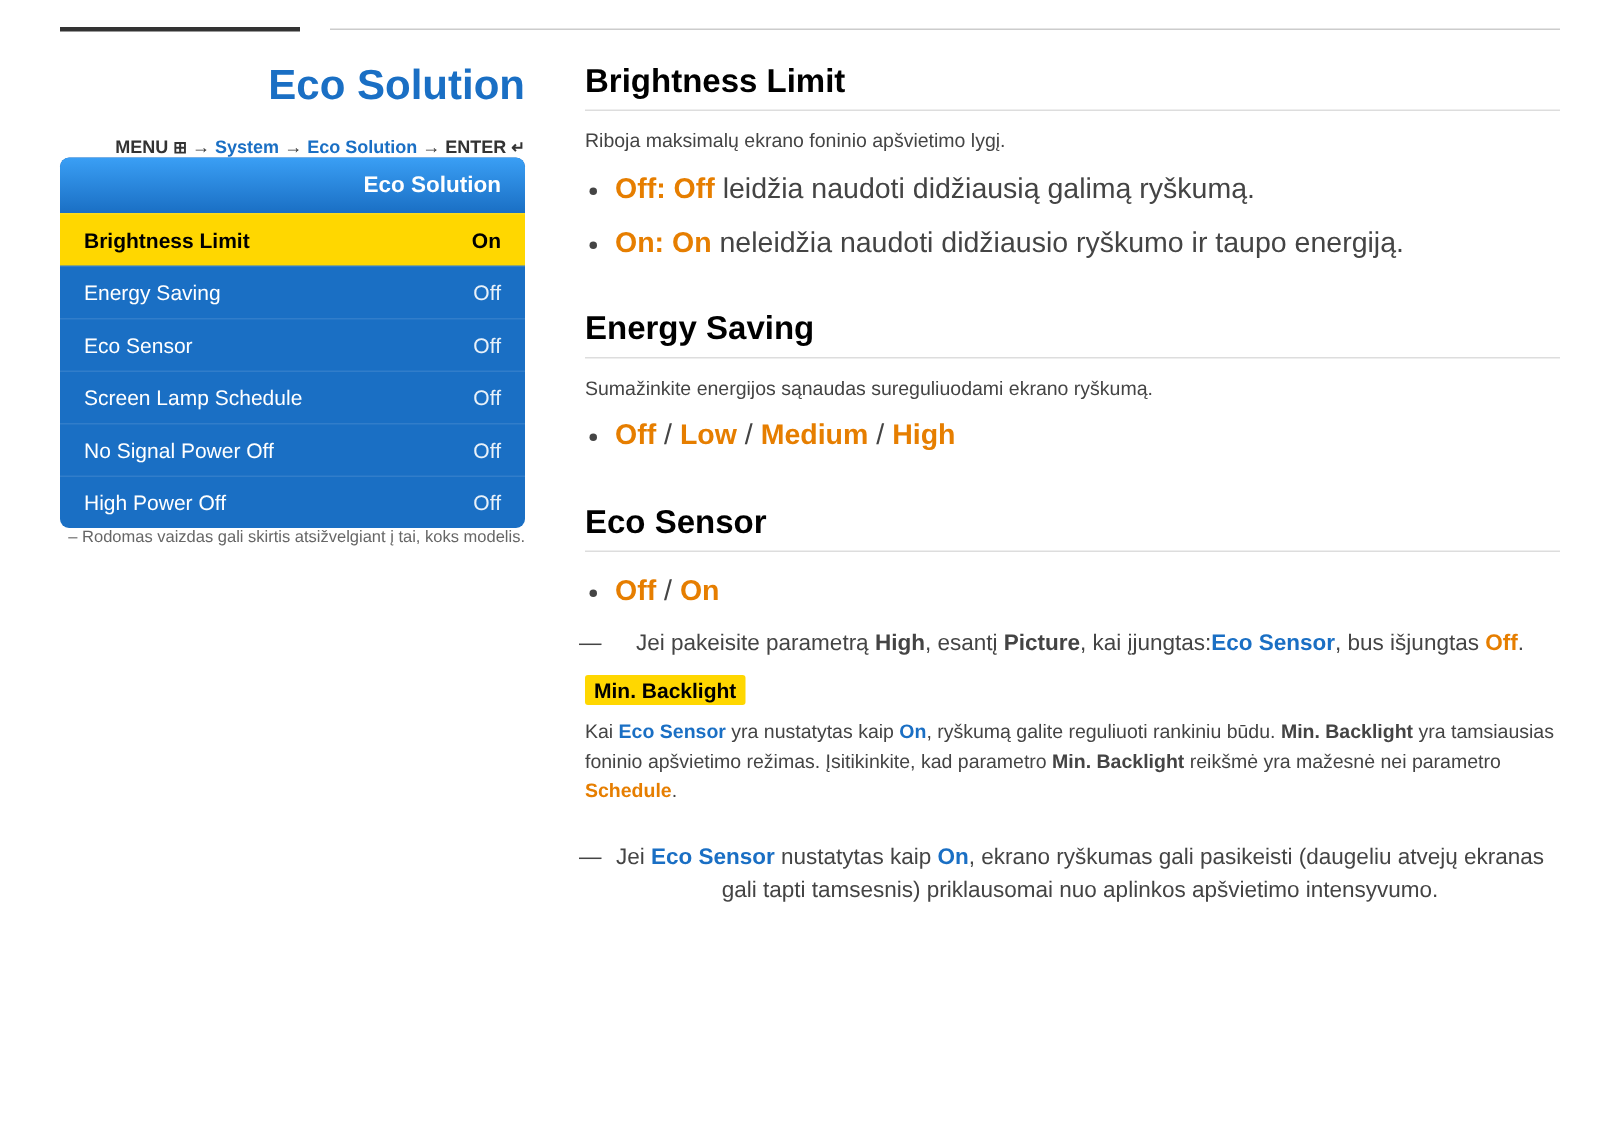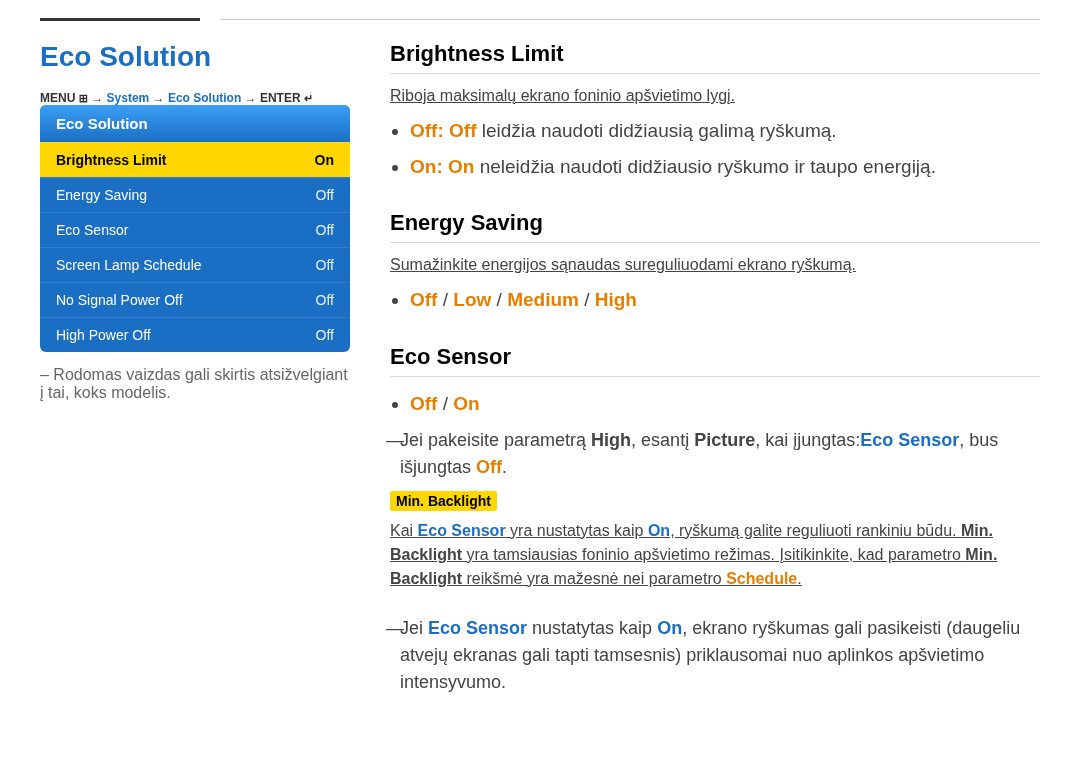--- a/index.html
+++ b/index.html
@@ -28,20 +28,21 @@
       background: #ccc;
     }
     .content {
       display: flex;
       padding: 10px 40px 20px 40px;
       gap: 40px;
     }
     .left-panel {
       width: 310px;
       flex-shrink: 0;
+      text-align: right;
     }
     .page-title {
       font-size: 28px;
       font-weight: bold;
       color: #1a6fc4;
       margin-bottom: 18px;
     }
     .menu-path {
       font-size: 12px;
       font-weight: bold;
@@ -79,44 +80,42 @@
       border-radius: 0;
     }
     .menu-item.active .item-value {
       color: #000;
     }
     .item-value {
       color: rgba(255,255,255,0.9);
       font-size: 14px;
     }
     .note {
-      font-size: 16px;
+      font-size: 11px;
       color: #666;
-      margin-top: 14px;
     }
     .right-panel {
       flex: 1;
     }
     .section {
       margin-bottom: 26px;
     }
     .section-title {
       font-size: 22px;
       font-weight: bold;
       color: #000;
       margin-bottom: 10px;
       border-bottom: 1px solid #ddd;
       padding-bottom: 6px;
     }
     .section p {
-      font-size: 16px;
+      font-size: 13px;
       color: #444;
       margin-bottom: 6px;
       line-height: 1.5;
-      text-decoration: underline;
     }
     .section ul {
       list-style: disc;
       margin-left: 20px;
       font-size: 19px;
       color: #444;
       line-height: 1.8;
     }
     .section ul li {
       margin-bottom: 2px;
@@ -128,26 +127,27 @@
       background: #ffd700;
       color: #000;
       font-weight: bold;
       padding: 2px 6px;
       border-radius: 2px;
       display: inline-block;
       margin-bottom: 8px;
       font-size: 14px;
     }
     .dash-note {
-      font-size: 18px;
+      font-size: 15px;
       color: #444;
       margin-bottom: 6px;
       padding-left: 10px;
       position: relative;
       line-height: 1.5;
+      text-align: center;
     }
     .dash-note::before {
       content: "—";
       position: absolute;
       left: -4px;
     }
   </style>
 </head>
 <body>
 

